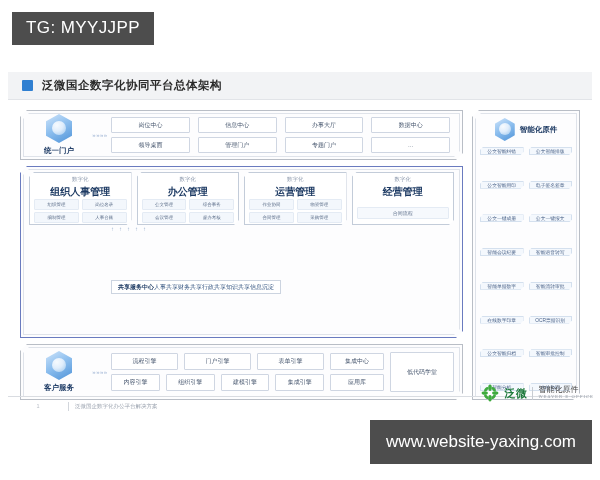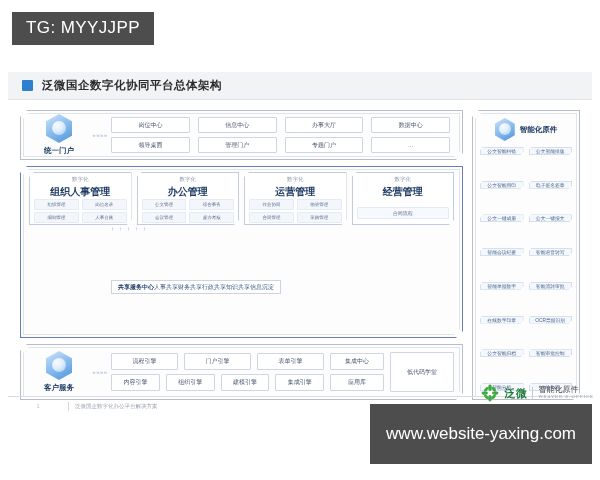--- a/index.html
+++ b/index.html
@@ -207,21 +207,21 @@
   .brand-slogan{
     font-family:"DejaVu Serif","Liberation Serif",serif;
     font-size:8px;color:#4a4a4a;white-space:nowrap;line-height:1.1;
   }
   .brand-slogan small{display:block;font-size:4px;color:#9aa0a8;letter-spacing:1px;}
 
   
   .wm{
     position:absolute;right:8px;bottom:16px;
     background:#4d4d4d;color:#ffffff;
-    font-size:17px;padding:20px 16px;white-space:nowrap;
+    font-size:17px;padding:12px 16px;white-space:nowrap;
   }
 </style>
 </head>
 <body>
 
 <div class="tg-tag">TG: MYYJJPP</div>
 
 <div class="slide">
 
   <div class="slide-header">

